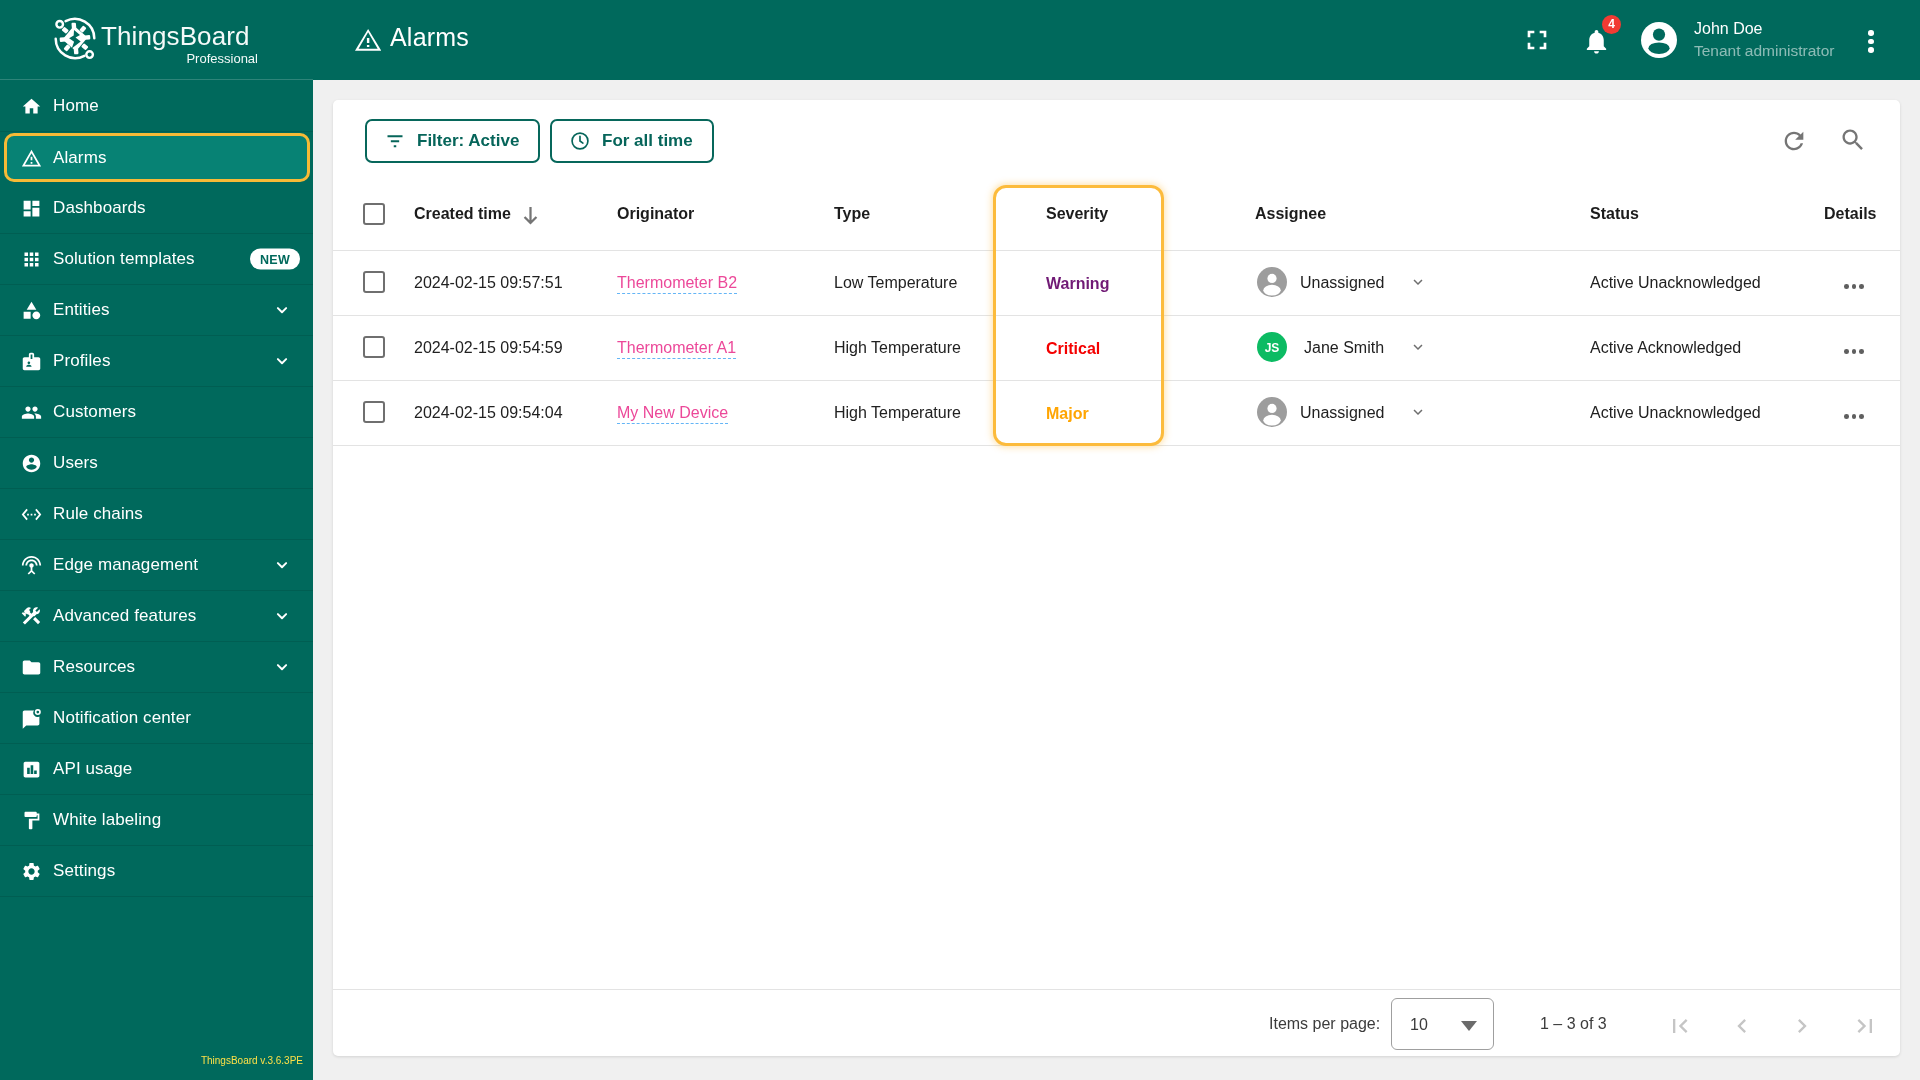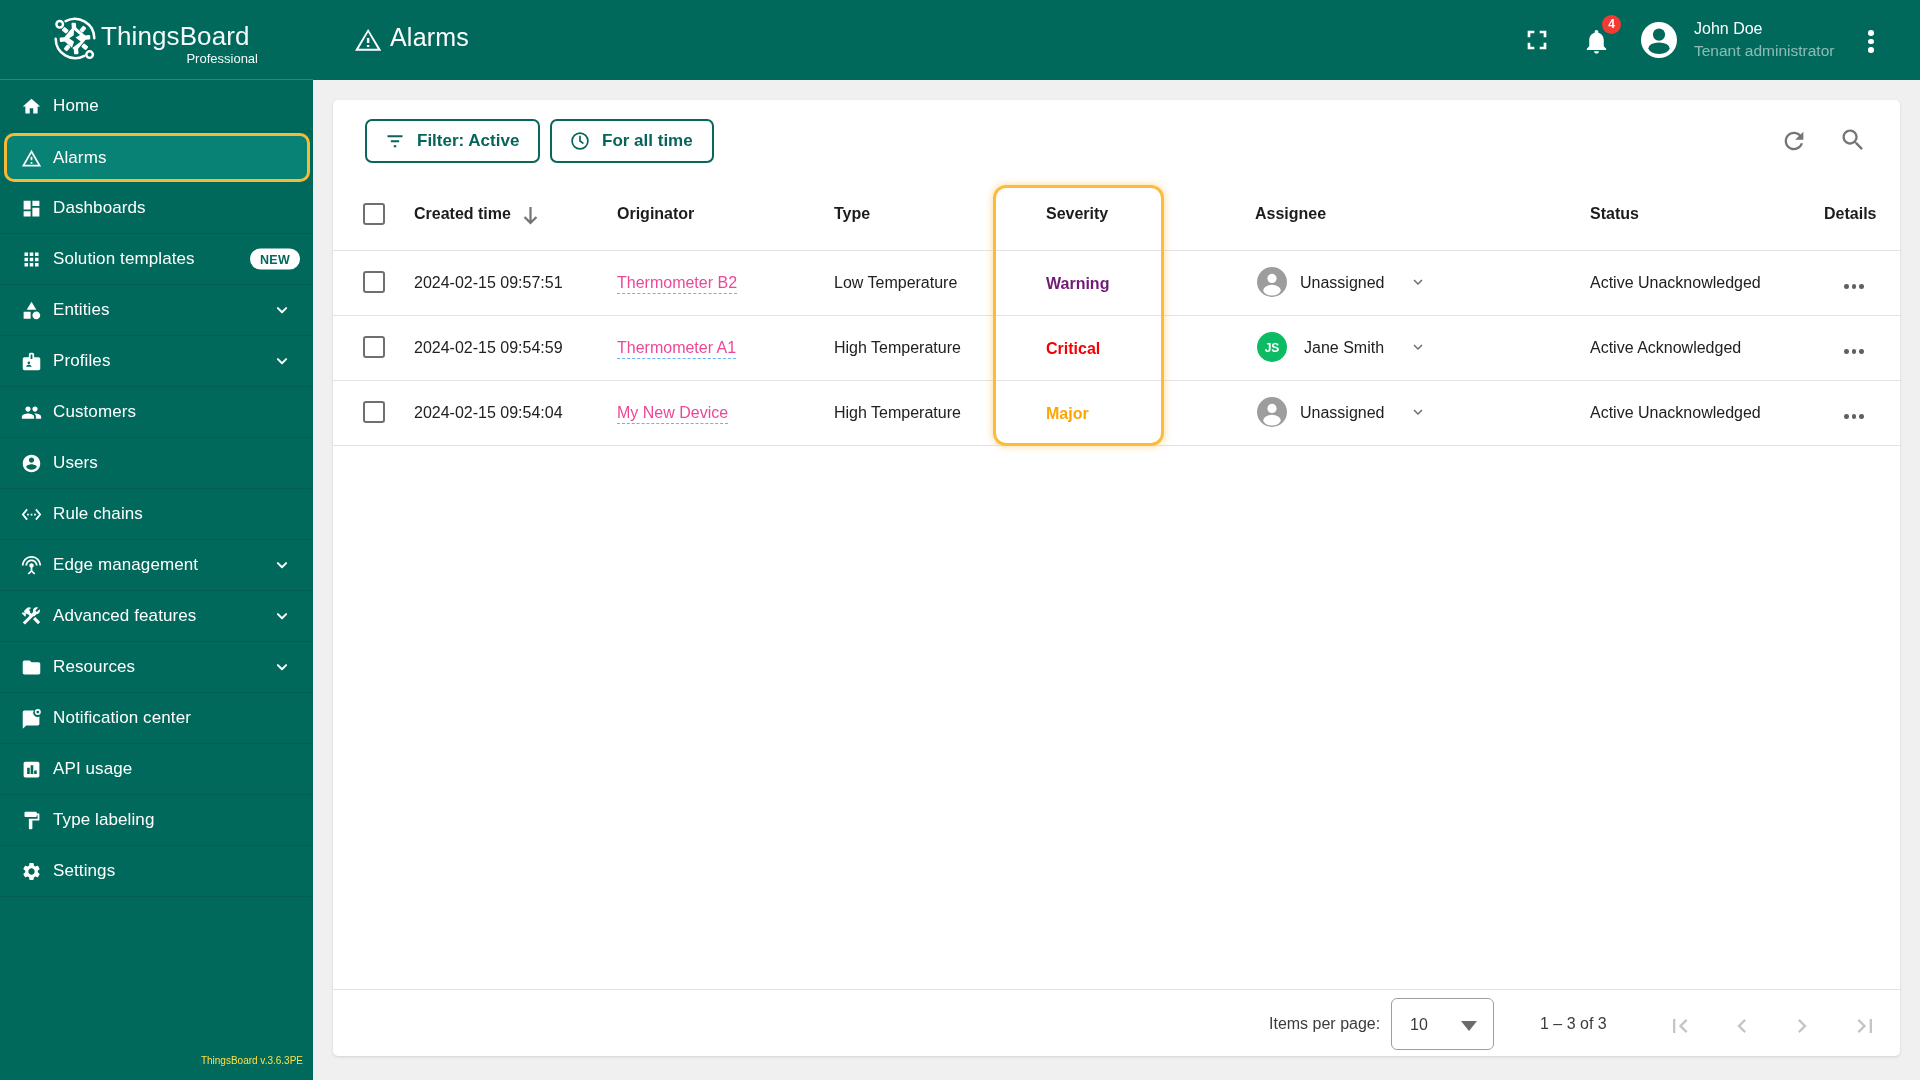--- a/index.html
+++ b/index.html
@@ -191,21 +191,21 @@
     <div class="mi">
         <svg viewBox="0 0 24 24">
           <path d="M19 3H5c-1.1 0-2 .9-2 2v14c0 1.1.9 2 2 2h14c1.1 0 2-.9 2-2V5c0-1.1-.9-2-2-2zm-9 14H7v-7h3v7zm4 0h-3V7h3v10zm4 0h-3v-4h3v4z"></path>
         </svg>
         <span class="lbl">API usage</span>
       </div>
     <div class="mi">
         <svg viewBox="0 0 24 24">
           <path d="M18 4V3c0-.55-.45-1-1-1H5c-.55 0-1 .45-1 1v4c0 .55.45 1 1 1h12c.55 0 1-.45 1-1V6h1v4H9v11c0 .55.45 1 1 1h2c.55 0 1-.45 1-1v-9h8V4h-3z"></path>
         </svg>
-        <span class="lbl">Type labeling</span>
+        <span class="lbl">White labeling</span>
       </div>
     <div class="mi">
         <svg viewBox="0 0 24 24">
           <path d="M19.14 12.94c.04-.3.06-.61.06-.94 0-.32-.02-.64-.07-.94l2.03-1.58c.18-.14.23-.41.12-.61l-1.92-3.32c-.12-.22-.37-.29-.59-.22l-2.39.96c-.5-.38-1.03-.7-1.62-.94l-.36-2.54c-.04-.24-.24-.41-.48-.41h-3.84c-.24 0-.43.17-.47.41l-.36 2.54c-.59.24-1.13.57-1.62.94l-2.39-.96c-.22-.08-.47 0-.59.22L2.74 8.87c-.12.21-.08.47.12.61l2.03 1.58c-.05.3-.09.63-.09.94s.02.64.07.94l-2.03 1.58c-.18.14-.23.41-.12.61l1.92 3.32c.12.22.37.29.59.22l2.39-.96c.5.38 1.03.7 1.62.94l.36 2.54c.05.24.24.41.48.41h3.84c.24 0 .44-.17.47-.41l.36-2.54c.59-.24 1.13-.56 1.62-.94l2.39.96c.22.08.47 0 .59-.22l1.92-3.32c.12-.22.07-.47-.12-.61l-2.01-1.58zM12 15.6c-1.98 0-3.6-1.62-3.6-3.6s1.62-3.6 3.6-3.6 3.6 1.62 3.6 3.6-1.62 3.6-3.6 3.6z"></path>
         </svg>
         <span class="lbl">Settings</span>
       </div>
   </div>
   <div class="version">ThingsBoard v.3.6.3PE</div>
 </div>

